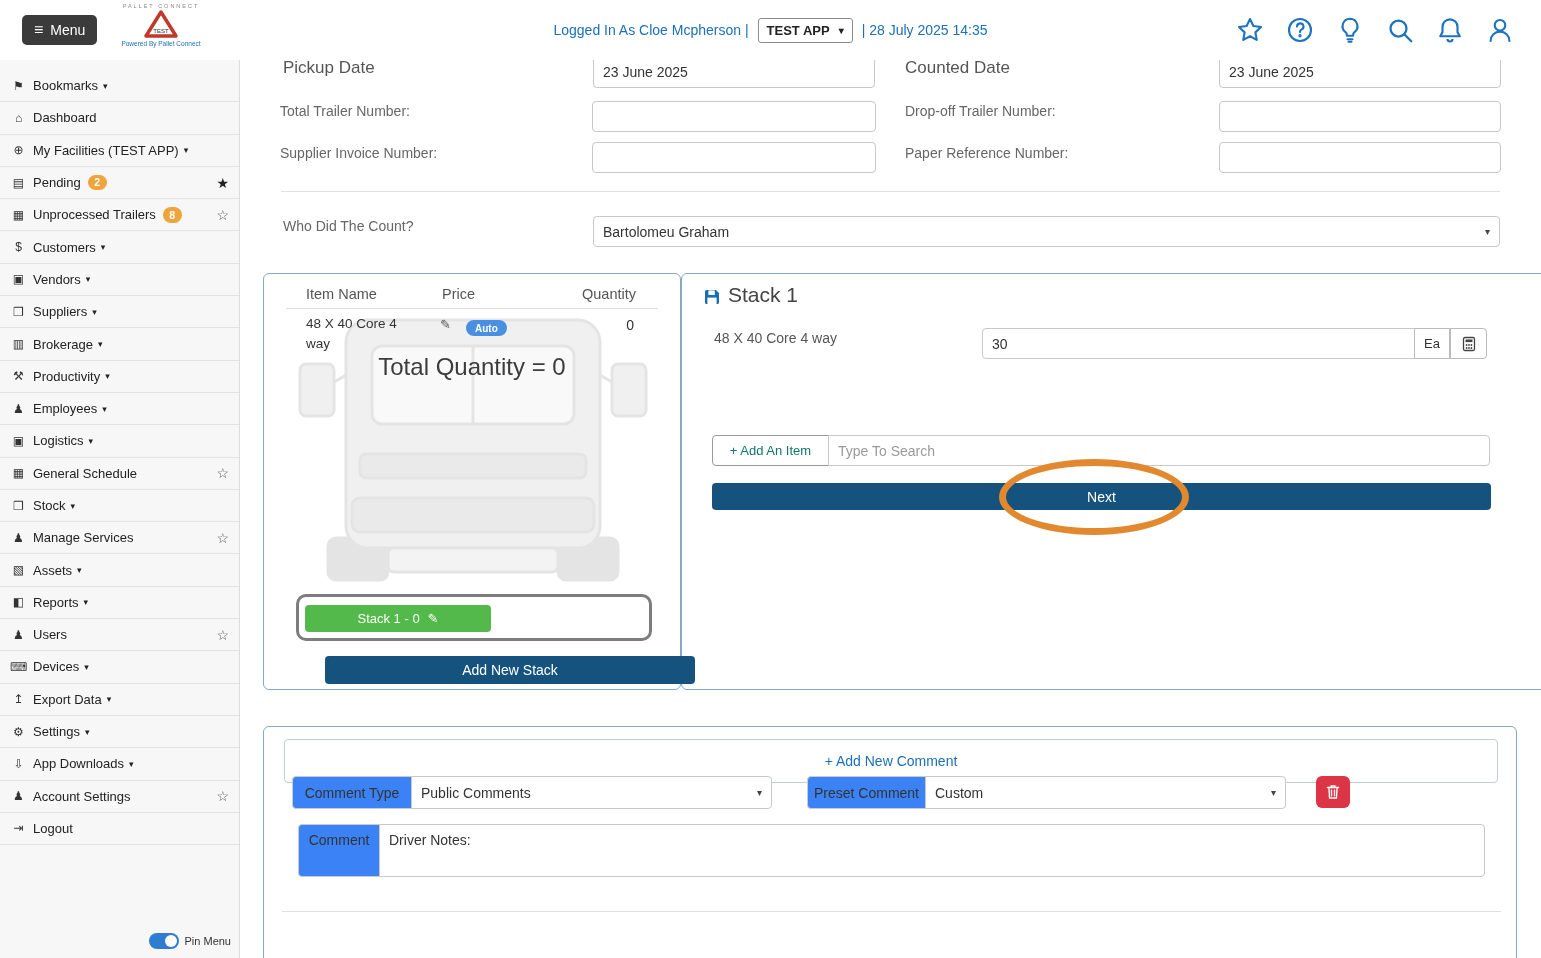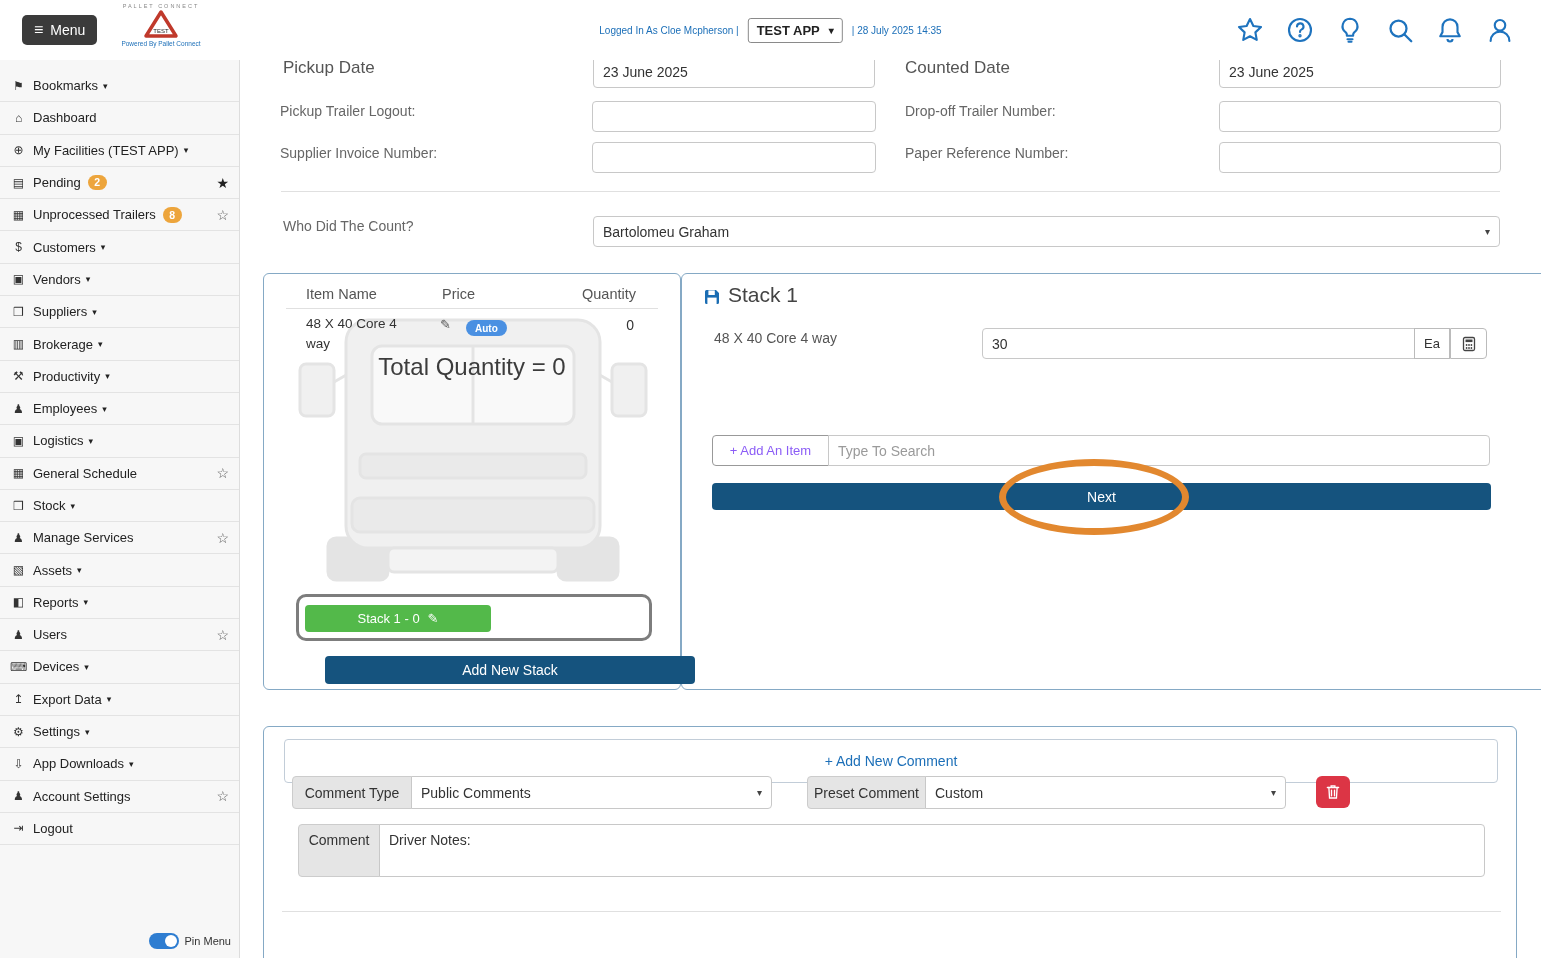--- a/index.html
+++ b/index.html
@@ -11,21 +11,21 @@
 
 
 .topbar{position:absolute;left:0;top:0;right:0;height:60px;background:#fff;z-index:40;}
 .menu-btn{position:absolute;left:22px;top:15px;height:30px;padding:0 12px;background:#3b3b3b;color:#fff;border:none;border-radius:5px;font-size:14px;display:flex;align-items:center;gap:7px;}
 .ham{font-size:16px;line-height:1;}
 .logo{position:absolute;left:118px;top:3px;width:86px;text-align:center;}
 .logo-name{font-size:5.5px;letter-spacing:2px;color:#888;}
 .logo svg{display:block;margin:0 auto;}
 .logo-caption{font-size:6.5px;color:#1c6fb8;margin-top:1px;white-space:nowrap;}
 .tb-center{position:absolute;left:50%;top:0;height:60px;transform:translateX(-50%);display:flex;align-items:center;gap:9px;white-space:nowrap;}
-.tb-blue{color:#1c6fb8;font-size:10px;}
+.tb-blue{color:#1c6fb8;font-size:14px;}
 .app-select{height:25px;border:1px solid #8a8a8a;border-radius:3px;background:#fff;display:flex;align-items:center;gap:9px;padding:0 8px;font-size:13px;font-weight:bold;color:#222;cursor:pointer;}
 .app-select .caret{font-size:10px;}
 .tb-icons{position:absolute;right:26px;top:15px;display:flex;gap:20px;}
 .tb-ic{width:30px;height:30px;background:none;border:none;padding:0;}
 .tb-ic svg{width:30px;height:30px;display:block;}
 
 
 .sidebar{position:absolute;left:0;top:60px;bottom:0;width:240px;background:#f7f7f7;border-right:1px solid #ddd;z-index:30;}
 .sb-list{padding-top:10px;}
 .sb-item{height:32.3px;display:flex;align-items:center;padding:0 10px;border-bottom:1px solid #e3e3e3;font-size:13px;color:#222;cursor:pointer;}
@@ -63,27 +63,27 @@
 .stack-wrap{border:3px solid #7d7d7d;border-radius:10px;background:#fff;z-index:2;}
 .stack-chip{background:#53b94a;border:none;color:#fff;font-size:13px;border-radius:4px;display:flex;align-items:center;justify-content:center;gap:8px;}
 .navy-btn{background:#15537e;color:#fff;border:none;border-radius:4px;font-size:14px;display:flex;align-items:center;justify-content:center;z-index:2;}
 .watermark{opacity:.75;z-index:1;}
 
 
 .sd-title{font-size:21px;color:#444;}
 .sd-qty{font-size:21px;color:#333;display:flex;gap:8px;}
 .unit-btn{border:1px solid #bbb;background:#fff;font-size:13px;color:#333;margin-left:-1px;}
 .calc-btn{border:1px solid #bbb;background:#fff;display:flex;align-items:center;justify-content:center;margin-left:-1px;border-radius:0 4px 4px 0;}
-.additem-btn{border:1px solid #999;background:#fff;font-size:13px;color:#8b5cf6;border-radius:4px 0 0 4px;}
+.additem-btn{border:1px solid #999;background:#fff;font-size:13px;color:#0f766e;border-radius:4px 0 0 4px;}
 .search-inp{border-radius:0 4px 4px 0;margin-left:-1px;}
 .ellipse{border:7px solid #e2882f;border-radius:50%;pointer-events:none;z-index:6;background:transparent;}
 
 
 .addcomment-btn{border:1px solid #c2cdd8;background:#fff;color:#1c6fb8;font-size:14px;border-radius:4px;display:flex;align-items:center;justify-content:center;}
-.lblbox{background:#e5e5e5;border:1px solid #ccc;font-size:14px;color:#333;display:flex;align-items:center;justify-content:center;border-radius:4px 0 0 4px;}
+.lblbox{background:#3b82f6;border:1px solid #ccc;font-size:14px;color:#333;display:flex;align-items:center;justify-content:center;border-radius:4px 0 0 4px;}
 .joinsel{border-radius:0 4px 4px 0;margin-left:-1px;}
 .danger-btn{background:#dc3545;border:none;border-radius:6px;display:flex;align-items:center;justify-content:center;}
 .comment-ta{border:1px solid #c8c8c8;border-radius:0 4px 4px 0;font-size:14px;color:#333;padding:7px 9px;resize:none;margin-left:-1px;}
 </style>
 </head>
 <body>
 
 <header class="topbar">
   <button class="menu-btn">
     <span class="ham">≡</span>
@@ -369,21 +369,21 @@
   </div>
 </nav>
 
 <main class="main">
 
   <span class="abs flabel-lg" style="left:43px;top:-2px;">Pickup Date</span>
   <input class="abs inp" style="left: 353px; top: -4px; width: 282px; height: 32px;" value="23 June 2025">
   <span class="abs flabel-lg" style="left:665px;top:-2px;">Counted Date</span>
   <input class="abs inp" style="left: 979px; top: -4px; width: 282px; height: 32px;" value="23 June 2025">
 
-  <span class="abs flabel" style="left:40px;top:43px;">Pickup Trailer Logout:</span>
+  <span class="abs flabel" style="left:40px;top:43px;">Total Trailer Number:</span>
   <input class="abs inp" style="left: 352px; top: 41px; width: 284px; height: 31px;" value="">
   <span class="abs flabel" style="left:665px;top:43px;">Drop-off Trailer Number:</span>
   <input class="abs inp" style="left: 979px; top: 41px; width: 282px; height: 31px;" value="">
 
   <span class="abs flabel" style="left:40px;top:85px;">Supplier Invoice Number:</span>
   <input class="abs inp" style="left: 352px; top: 82px; width: 284px; height: 31px;" value="">
   <span class="abs flabel" style="left:665px;top:85px;">Paper Reference Number:</span>
   <input class="abs inp" style="left: 979px; top: 82px; width: 282px; height: 31px;" value="">
 
   <div class="abs hr" style="left:41px;top:131px;width:1219px;"></div>

